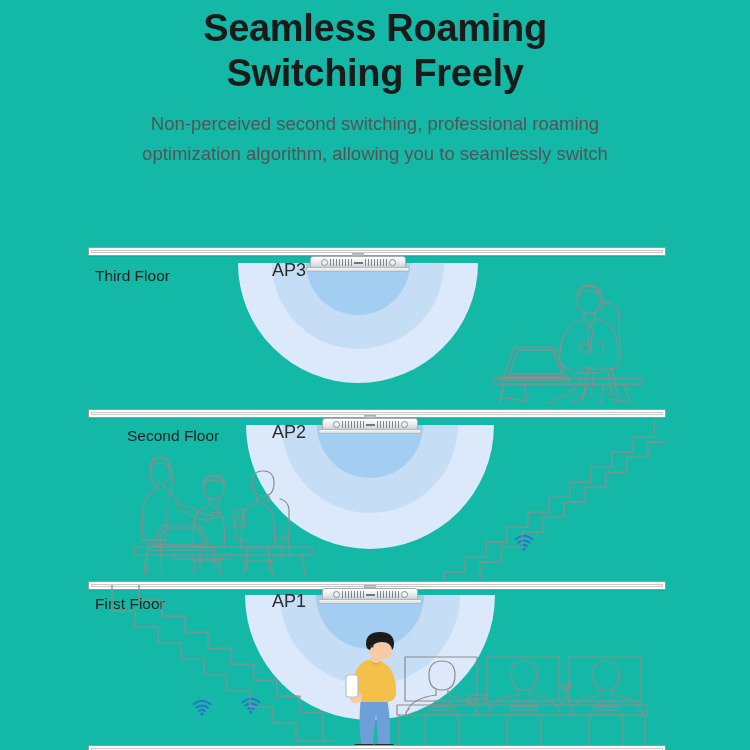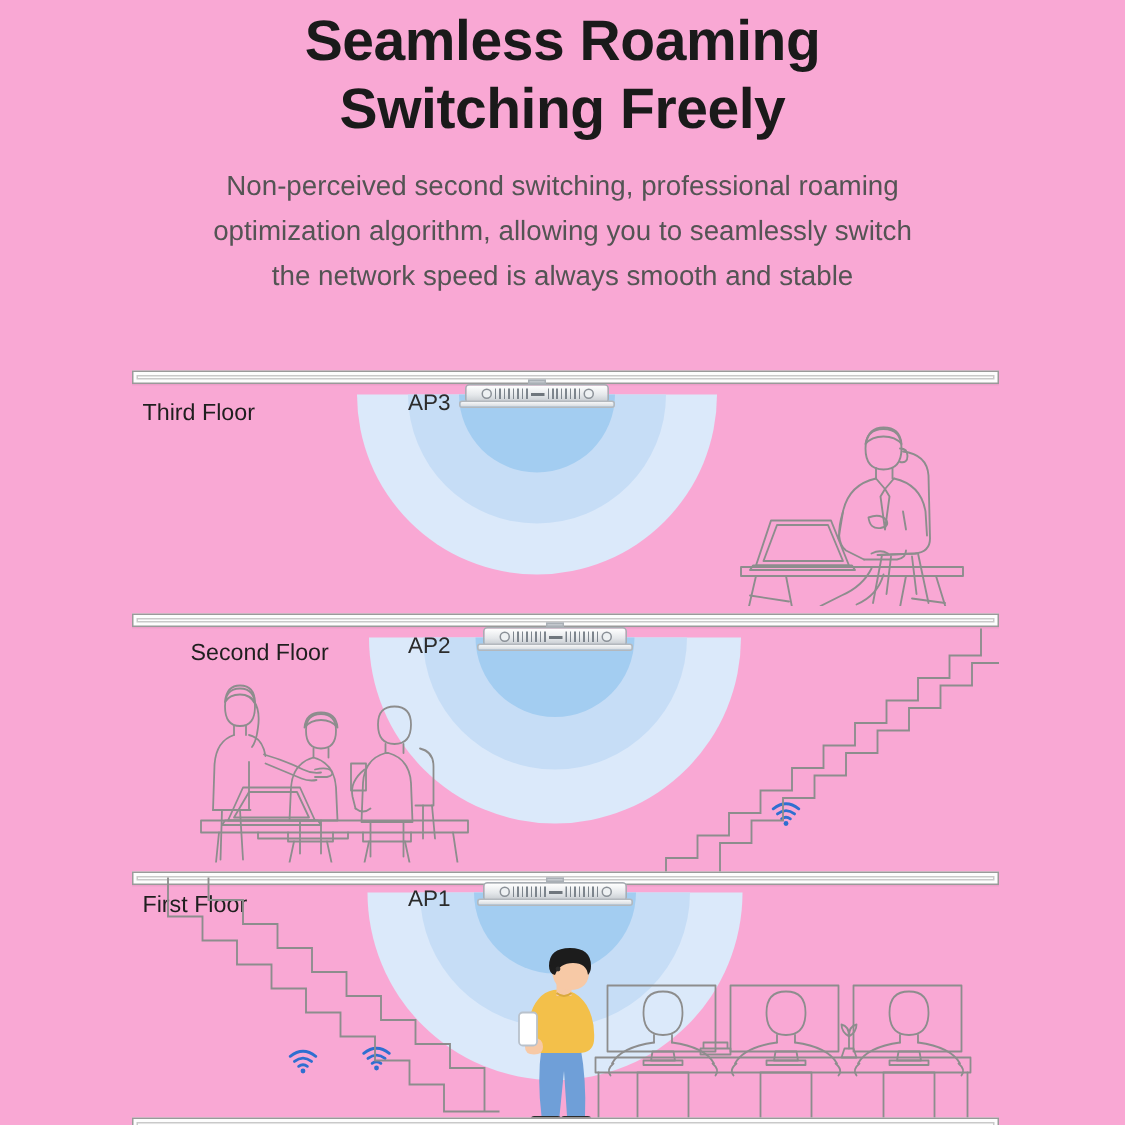--- a/index.html
+++ b/index.html
@@ -8,21 +8,21 @@
     background: #ffffff;
   }
   body {
     font-family: "Liberation Sans", sans-serif;
   }
 
   #poster {
     position: relative;
     width: 750px;
     height: 750px;
-    background: #f9a8d4;
+    background: #14b8a6;
     overflow: hidden;
   }
 
   
   .header {
     position: absolute;
     left: 0;
     top: 0;
     width: 750px;
     text-align: center;
@@ -80,21 +80,21 @@
   .floor-label {
     position: absolute;
     font-size: 15.5px;
     color: #1f1f1f;
     font-weight: normal;
     white-space: nowrap;
   }
 
   .ap-label {
     position: absolute;
-    font-size: 15px;
+    font-size: 18px;
     color: #2b2b2b;
     white-space: nowrap;
   }
 
   
   .ap-device {
     position: absolute;
     width: 104px;
     height: 17px;
   }
@@ -181,21 +181,20 @@
 <div id="poster">
 
   <div class="header">
     <h1 class="title">
       <div>Seamless Roaming</div>
       <div>Switching Freely</div>
     </h1>
     <div class="subtitle">
       <div>Non-perceived second switching, professional roaming</div>
       <div>optimization algorithm, allowing you to seamlessly switch</div>
-      <div>the network speed is always smooth and stable</div>
     </div>
   </div>
 
   <div class="building">
 
     <div class="rings" style="left:358px; top:20px; width:0; height:0;">
       <div class="ring" style="width:240px;height:120px;background:#dbe9fa;"></div>
       <div class="ring" style="width:172px;height:86px;background:#c6ddf6;"></div>
       <div class="ring" style="width:104px;height:52px;background:#a3cdf1;"></div>
     </div>

